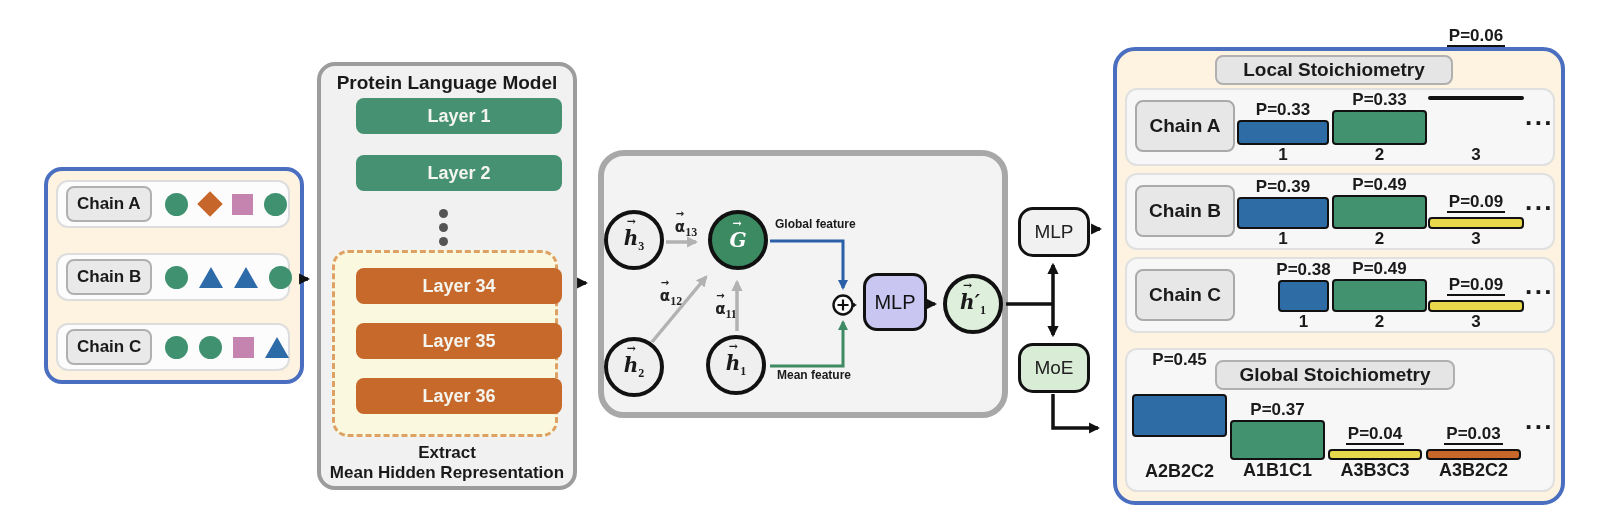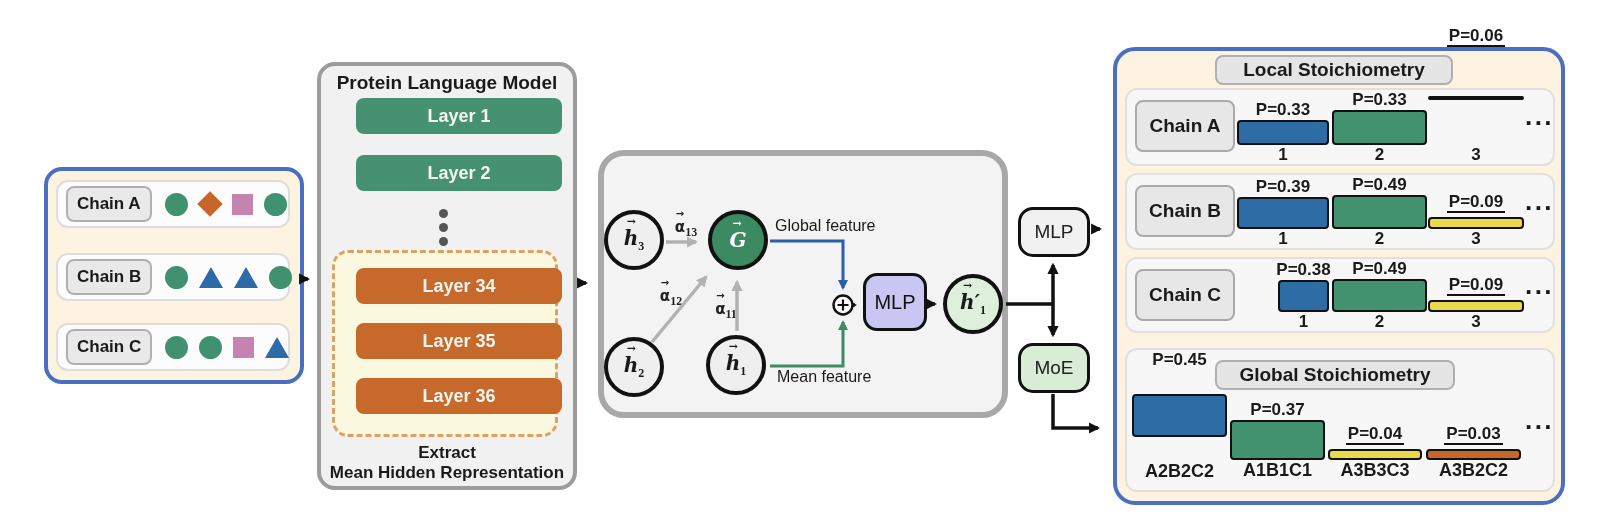--- a/index.html
+++ b/index.html
@@ -53,21 +53,21 @@
   .gnode.mint  { background:#def0dc; }
   .mathlab { font-family:"DejaVu Serif", serif; font-style:italic; font-weight:bold;
     font-size:20px; position:relative; line-height:1; }
   .mathlab .vec { position:absolute; top:-12px; left:3px; font-size:11px;
     font-style:normal; font-weight:bold; }
   .msub { font-style:normal; font-size:12px;font-family:Liberation Serif, serif; }
   .alab { position:absolute; width:40px; text-align:center;
     font-family:"DejaVu Sans", sans-serif; font-weight:bold; font-size:15px; color:#222; }
   .alab .inner { position:relative; }
   .alab .vec { position:absolute; top:-10px; left:1px; font-size:10px; }
-  .feature-label { position:absolute; font-weight:normal; font-size:16px; white-space:nowrap; }
+  .feature-label { position:absolute; font-weight:bold; font-size:12px; white-space:nowrap; }
   .mlp-inner { position:absolute; left:259px; top:117px; width:64px; height:58px;
     background:#c9c6f2; border:3px solid #111; border-radius:14px; box-sizing:border-box;
     display:flex; align-items:center; justify-content:center; font-size:20px; font-weight:500; color:#111; }
 
   
   .head-box { width:72px; height:50px; border:3px solid #111; border-radius:15px;
     box-sizing:border-box; display:flex; align-items:center; justify-content:center;
     font-size:19px; font-weight:500; color:#222; }
   .head-mlp { left:1018px; top:207px; background:#f1f1f1; }
   .head-moe { left:1018px; top:343px; background:#d9ecd6; }

